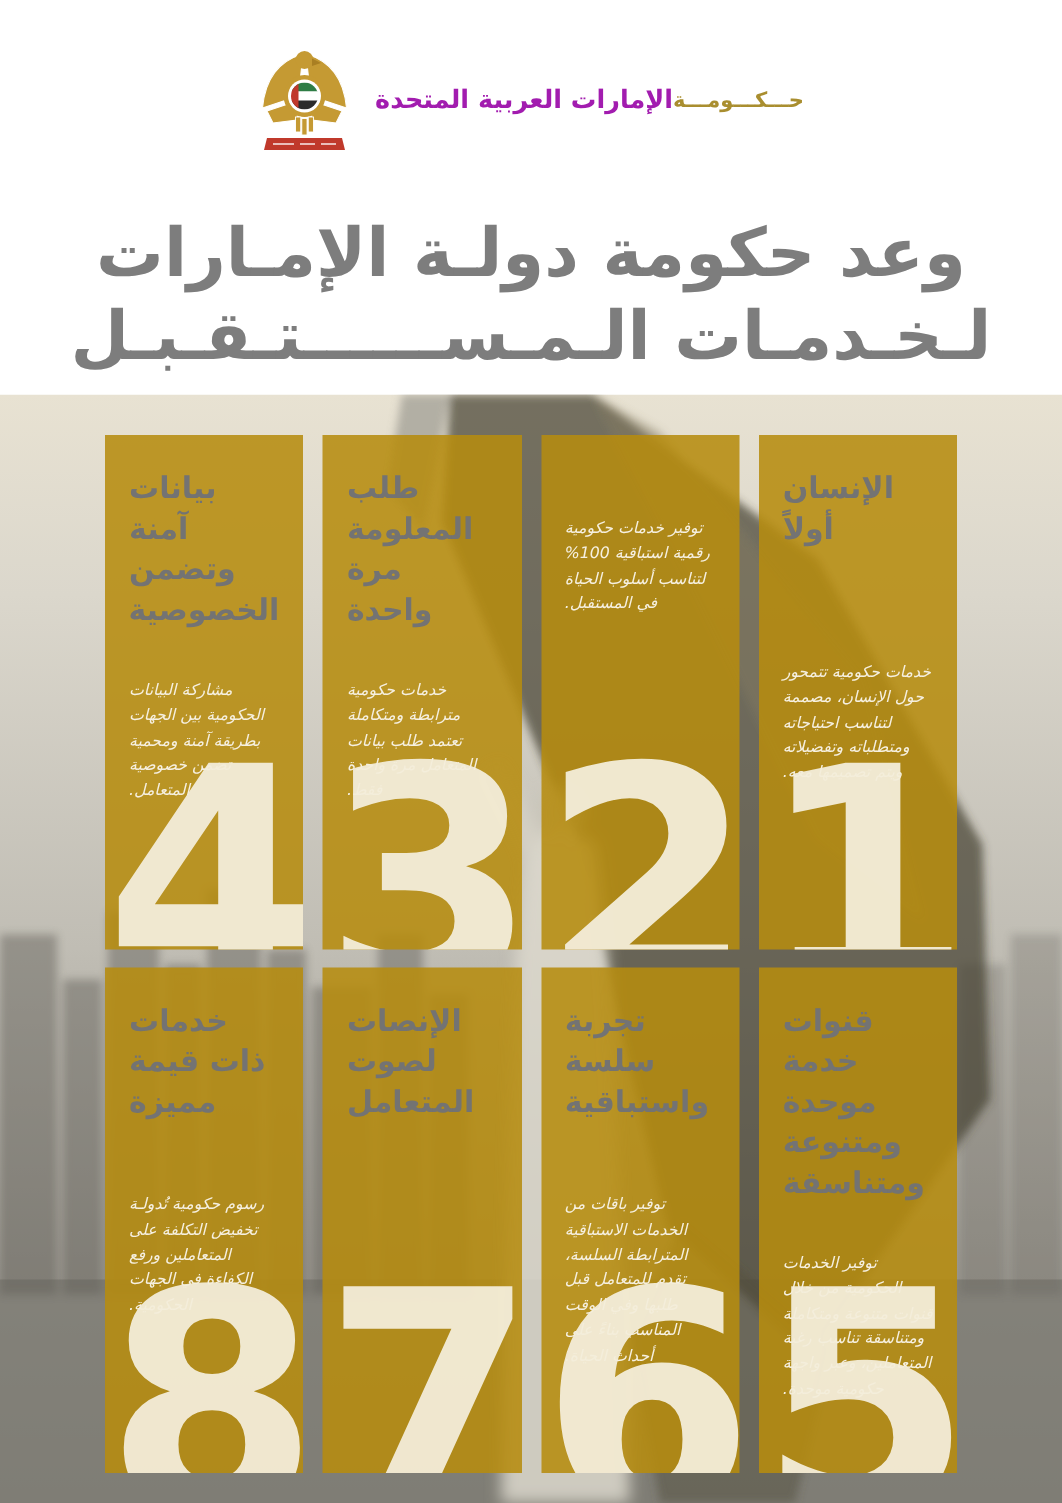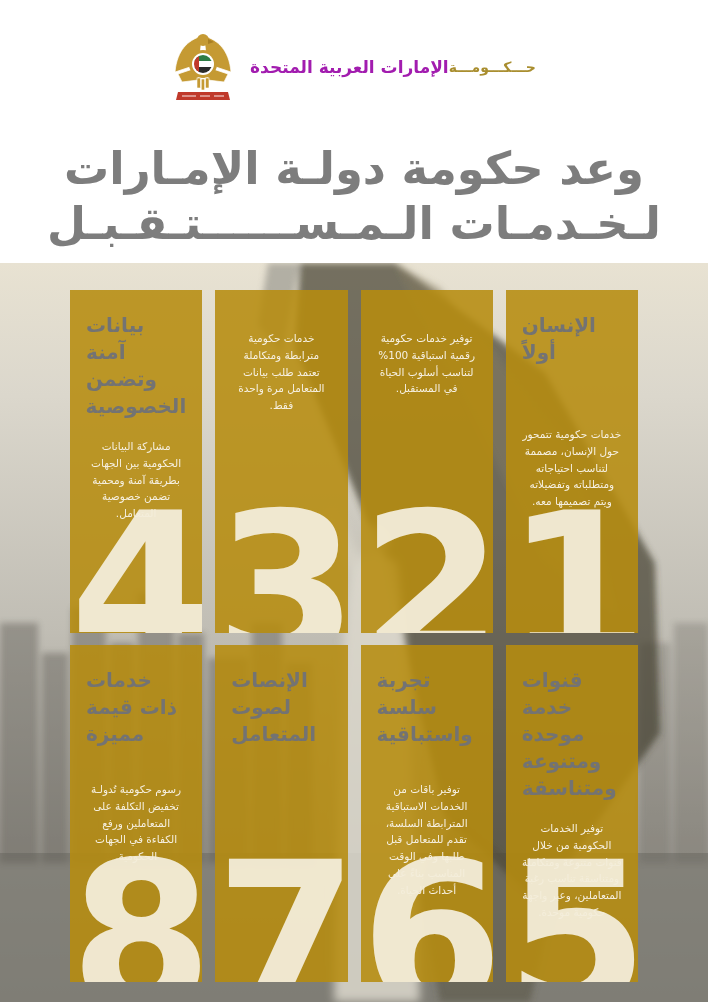--- a/index.html
+++ b/index.html
@@ -33,22 +33,23 @@
   .card{
     position:relative;flex:1 1 0;overflow:hidden;
     background:rgba(182,140,15,0.88);
     padding:22px 16px 0 16px;box-sizing:border-box;
   }
   .card .title{
     color:#737373;font-weight:bold;font-size:20px;line-height:1.35;
     text-align:left;min-height:96px;
   }
   .card .body{
-    color:#f6f0e1;font-size:10.5px;line-height:1.6;text-align:center;
-    margin-top:18px;
+    color:#f6f0e1;font-size:10.5px;line-height:1.6;text-align:left;
+    margin-top:32px;
+    font-style:italic;
   }
   .card .num{
     position:absolute;bottom:-58px;left:0;right:0;
     text-align:center;font-size:205px;font-weight:bold;line-height:1;
     color:rgba(243,237,218,0.95);letter-spacing:-6px;
     direction:ltr;
   }
 </style>
 </head>
 <body>
@@ -155,20 +156,21 @@
     <div class="card">
       <div class="title">الإنسان أولاً</div>
       <div class="body">خدمات حكومية تتمحور حول الإنسان، مصممة لتناسب احتياجاته ومتطلباته وتفضيلاته ويتم تصميمها معه.</div>
       <div class="num">1</div>
     </div>
     <div class="card">
       <div class="body">توفير خدمات حكومية رقمية استباقية 100% لتناسب أسلوب الحياة في المستقبل.</div>
       <div class="num">2</div>
     </div>
     <div class="card">
+      <div class="title">طلب المعلومة مرة واحدة</div>
       <div class="body">خدمات حكومية مترابطة ومتكاملة تعتمد طلب بيانات المتعامل مرة واحدة فقط.</div>
       <div class="num">3</div>
     </div>
     <div class="card">
       <div class="title">بيانات آمنة وتضمن الخصوصية</div>
       <div class="body">مشاركة البيانات الحكومية بين الجهات بطريقة آمنة ومحمية تضمن خصوصية المتعامل.</div>
       <div class="num">4</div>
     </div>
   </div>
 

